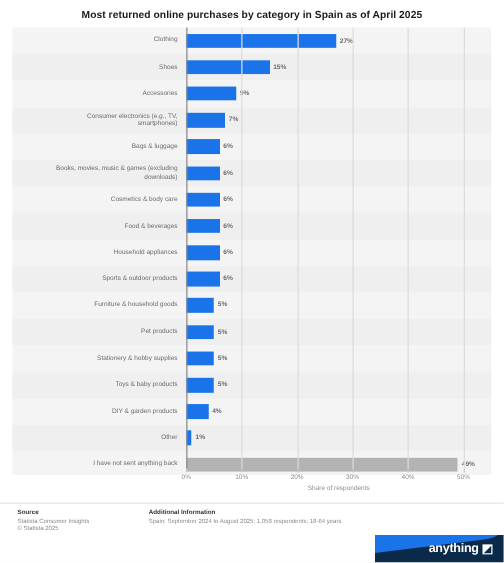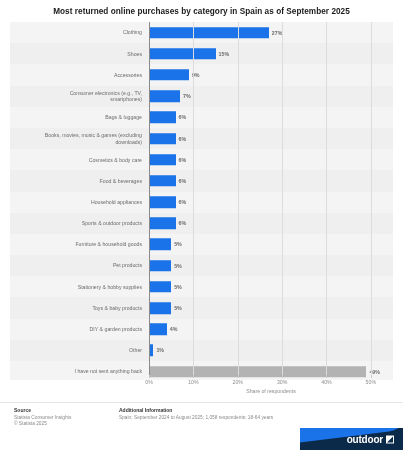--- a/index.html
+++ b/index.html
@@ -198,21 +198,21 @@
     width: 0; height: 0;
     border-left: 6px solid transparent;
     border-bottom: 6px solid #0b2948;
   }
 </style>
 </head>
 <body>
 
 <div id="page">
 
-  <div class="title">Most returned online purchases by category in Spain as of September 2025</div>
+  <div class="title">Most returned online purchases by category in Spain as of April 2025</div>
 
   <div class="plot">
     <div class="rows" id="rows">
         <div class="row">
           <div class="row-label">Clothing</div>
           <div class="row-track">
             <div class="bar" style="width: 119.782px; background: rgb(26, 115, 232);"></div>
             <div class="bar-value" style="left: 122.782px;">27%</div>
           </div>
         </div>
@@ -365,19 +365,19 @@
     <div class="foot-col foot-extra">
       <div class="foot-head">Additional Information</div>
       <div class="foot-line">Spain; September 2024 to August 2025; 1,058 respondents; 18-64 years</div>
     </div>
   </div>
 
   <div class="brandbar">
     <div class="brandblock">
       <div class="brandwave"></div>
       <div class="brandtext">
-        <span>outdoor</span>
+        <span>anything</span>
         <span class="brandmark"></span>
       </div>
     </div>
   </div>
 
 </div>
 
 </body></html>

